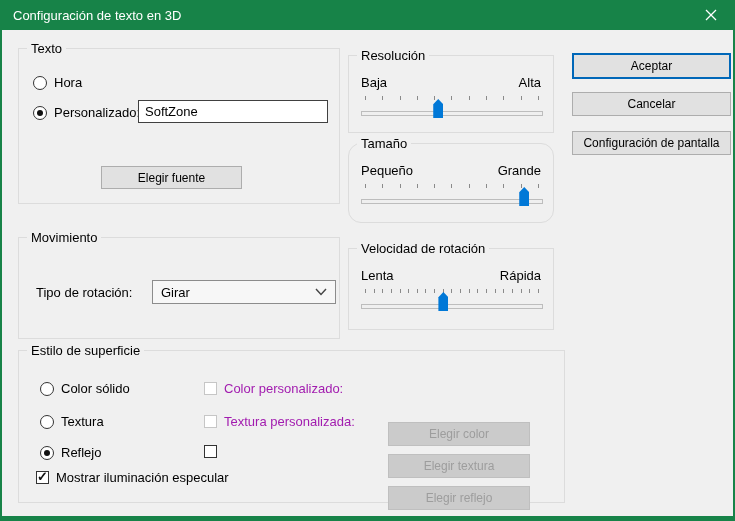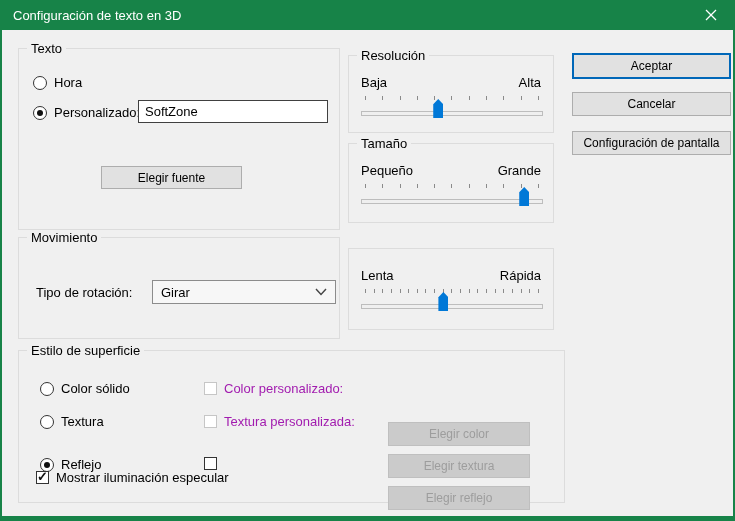--- a/index.html
+++ b/index.html
@@ -24,23 +24,23 @@
   }
   .titlebar{height:30px;background:var(--green);color:#fff;display:flex;align-items:center;padding-left:11px;position:relative;}
   .titlebar .title{font-size:13px;}
   .close-btn{position:absolute;right:0;top:0;width:45px;height:30px;display:flex;align-items:center;justify-content:center;cursor:default;}
   .bodyarea{position:absolute;top:30px;left:0;right:0;bottom:0;}
 
   .group{position:absolute;border:1px solid var(--groupborder);}
   .glabel{position:absolute;top:-8px;left:8px;background:var(--bg);padding:0 4px;line-height:15px;white-space:nowrap;}
 
   
-  .g-texto{left:16px;top:18px;width:322px;height:182px;}
+  .g-texto{left:16px;top:18px;width:322px;height:156px;}
   .g-resolucion{left:346px;top:25px;width:206px;height:78px;}
-  .g-tamano{left:346px;top:113px;width:206px;height:80px;}
+  .g-tamano{left:346px;top:113px;width:206px;height:80px;border-radius:13px;}
   .g-movimiento{left:16px;top:207px;width:322px;height:102px;}
   .g-velocidad{left:346px;top:218px;width:206px;height:82px;}
   .g-estilo{left:16px;top:320px;width:547px;height:153px;}
 
   .row{position:absolute;display:flex;align-items:center;gap:7px;white-space:nowrap;}
 
   
   .radio{width:14px;height:14px;border:1px solid #333;border-radius:50%;background:#fff;position:relative;flex:0 0 auto;}
   .radio.selected::after{content:"";position:absolute;left:3px;top:3px;width:6px;height:6px;border-radius:50%;background:#111;}
   .checkbox{width:13px;height:13px;border:1px solid #333;background:#fff;position:relative;flex:0 0 auto;}
@@ -65,21 +65,21 @@
   
   .sl-labels{position:absolute;left:12px;right:12px;top:20px;display:flex;justify-content:space-between;line-height:14px;}
   .ticks{position:absolute;left:12px;top:40px;width:182px;height:5px;display:flex;justify-content:space-between;padding:0 4px;}
   .tick{width:1px;height:4px;background:#8a8a8a;}
   .track{position:absolute;left:12px;top:55px;width:182px;height:5px;background:#efefef;border:1px solid #bdbdbd;}
   .rail{position:absolute;left:12px;top:43px;width:182px;height:19px;}
   .thumb{position:absolute;top:0;width:10px;height:19px;background:var(--thumb);
          clip-path:polygon(0% 28%,50% 0%,100% 28%,100% 100%,0% 100%);}
 
   
-  .est-r1{top:30px;}  .est-r2{top:63px;}  .est-r3{top:94px;margin-top:12px;}  .est-r4{top:119px;}
+  .est-r1{top:30px;}  .est-r2{top:63px;}  .est-r3{top:94px;}  .est-r4{top:119px;}
 </style>
 </head>
 <body>
 
 <div class="window">
 
   <div class="titlebar">
     <span class="title">Configuración de texto en 3D</span>
     <div class="close-btn">
       <svg width="12" height="12" viewBox="0 0 12 12">
@@ -164,20 +164,21 @@
       <span class="row" style="left:17px;top:47px;">Tipo de rotación:</span>
       <div class="combo">
         <span>Girar</span>
         <svg width="12" height="8" viewBox="0 0 12 8">
           <polyline points="1,1 6,6.5 11,1" fill="none" stroke="#444" stroke-width="1.4"></polyline>
         </svg>
       </div>
     </div>
 
     <div class="group g-velocidad">
+      <span class="glabel">Velocidad de rotación</span>
       <div class="sl-labels">
         <span>Lenta</span>
         <span>Rápida</span>
       </div>
       <div class="ticks">
           <span class="tick"></span>
           <span class="tick"></span>
           <span class="tick"></span>
           <span class="tick"></span>
           <span class="tick"></span>

